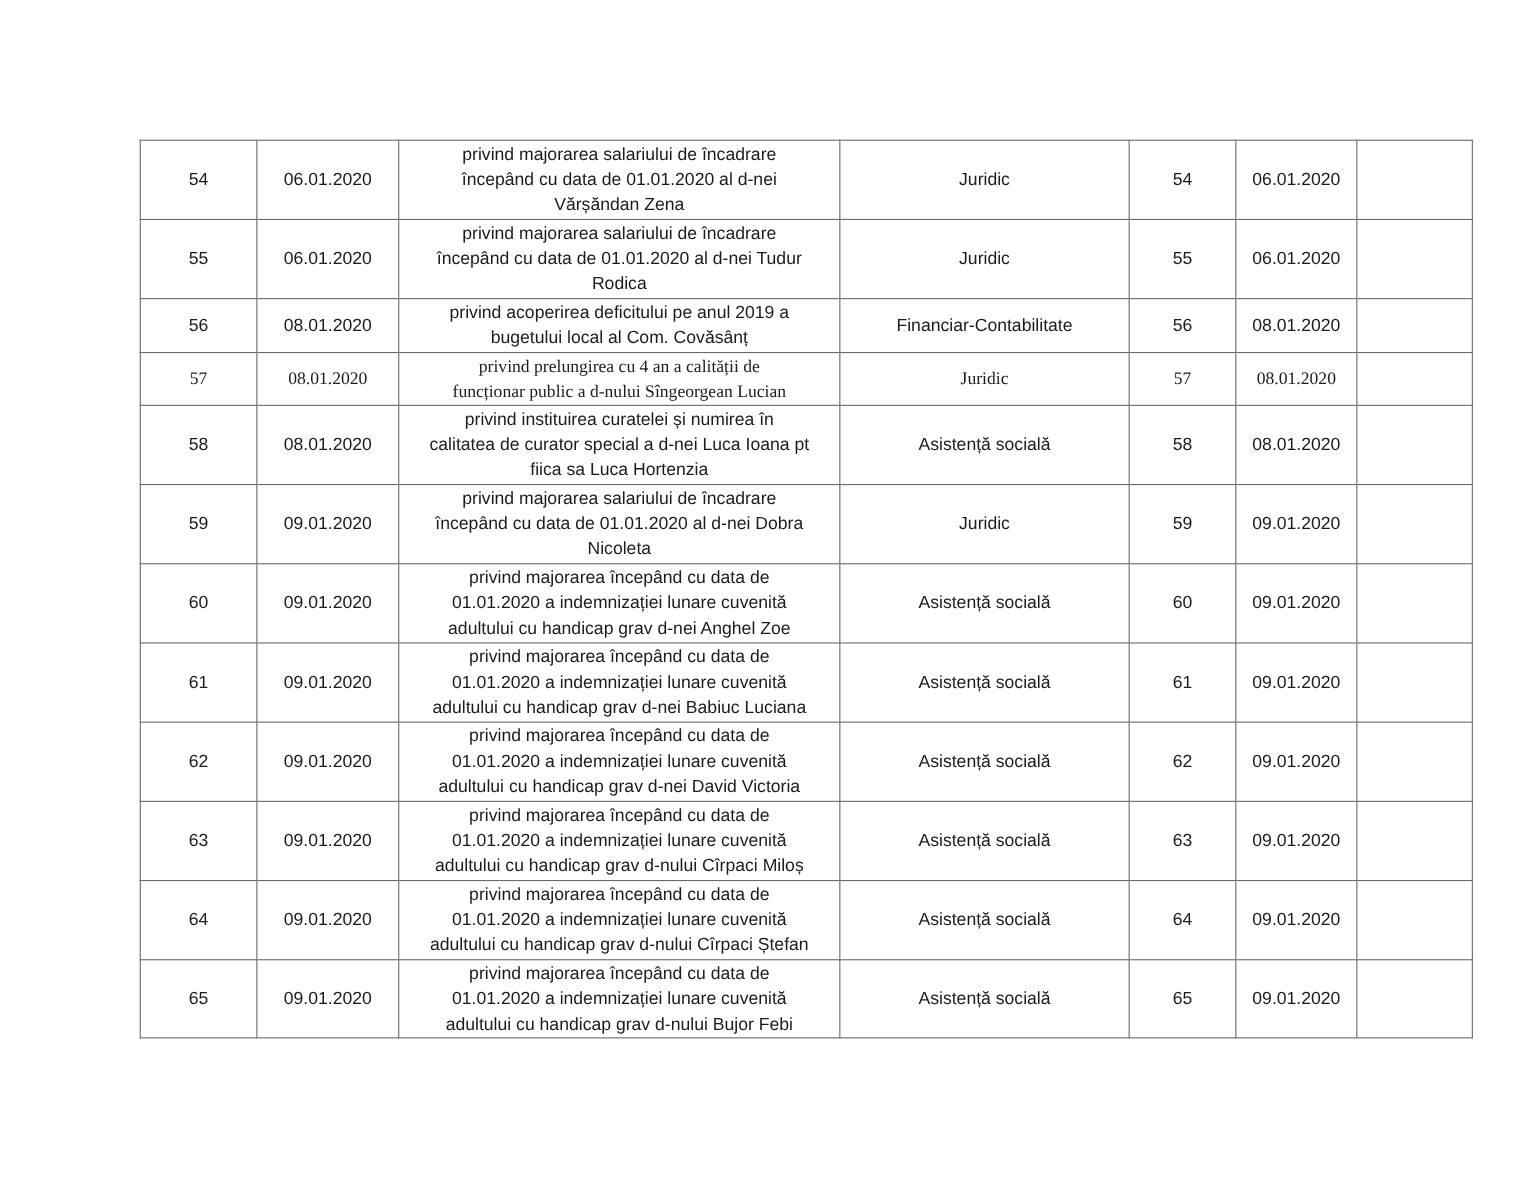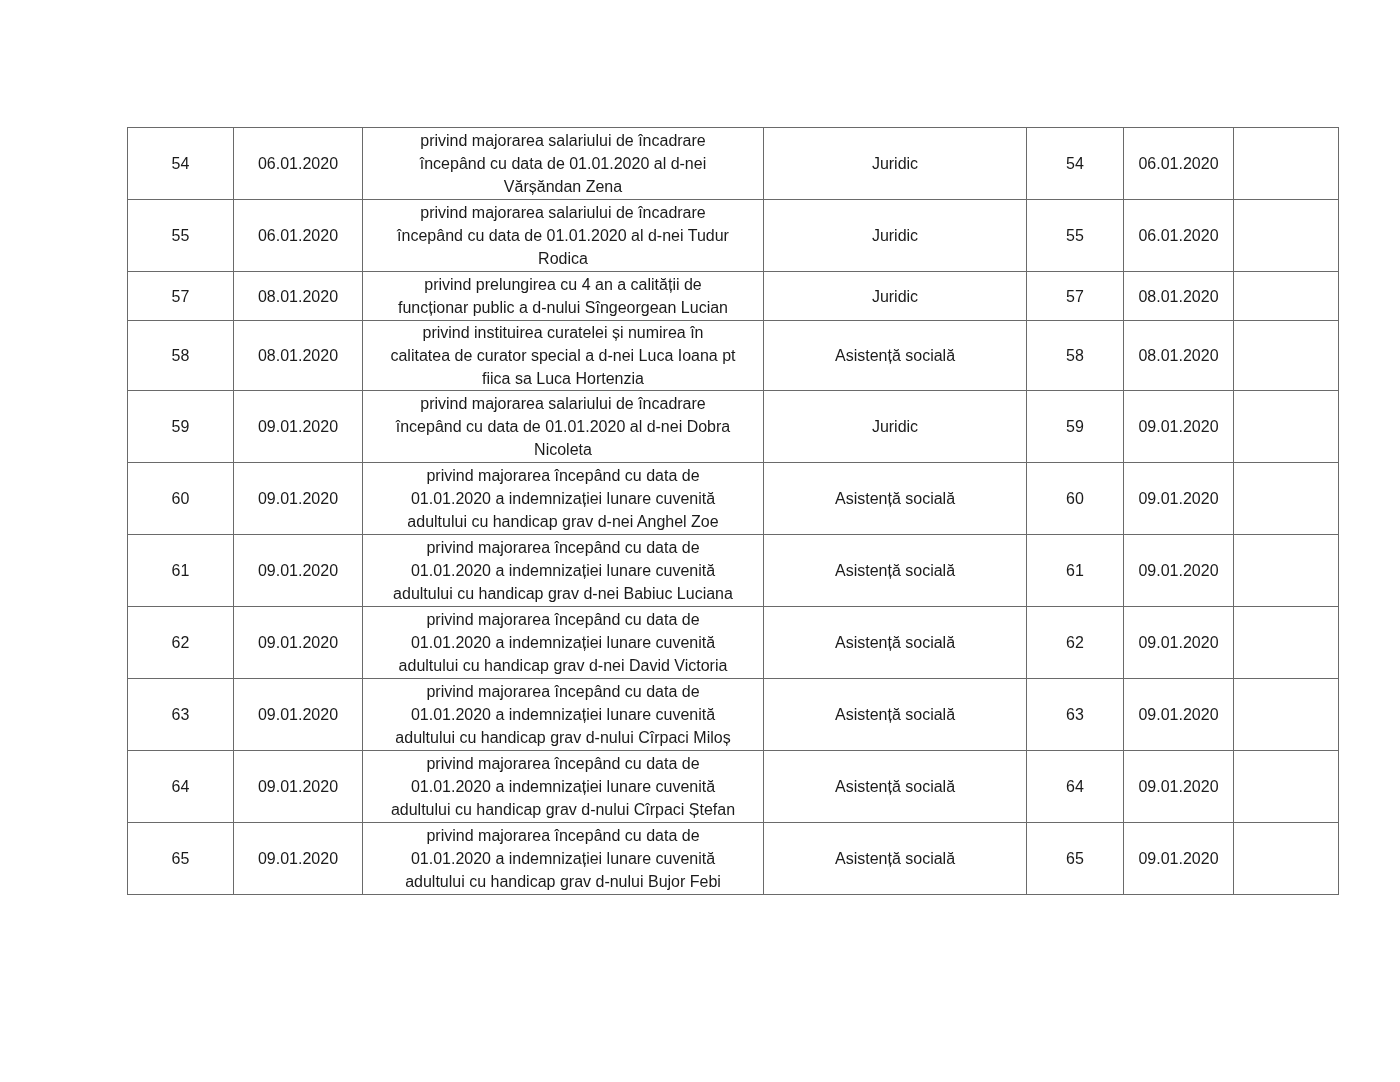--- a/index.html
+++ b/index.html
@@ -32,21 +32,21 @@
     color: #1b1b1b;
     padding: 0 4px;
     overflow: hidden;
   }
   table.reg td.c-desc {
     white-space: pre-line;
     padding: 0 6px;
   }
   tbody tr { height: 72px; }
   tbody tr:nth-child(3)  { height: 49px; }
-  tbody tr:nth-child(4)  { height: 48px; }
+  tbody tr:nth-child(4)  { height: 48px; font-family: Liberation Serif, serif; }
   tbody tr:nth-child(12) { height: 71px; }
 </style>
 </head>
 <body>
 
 <div class="page">
   <table class="reg">
     <colgroup>
       <col style="width:106px">
       <col style="width:129px">
@@ -74,20 +74,30 @@
     <td class="c-date">06.01.2020</td>
     <td class="c-desc">privind majorarea salariului de încadrare
 începând cu data de 01.01.2020 al d-nei Tudur
 Rodica</td>
     <td class="c-dept">Juridic</td>
     <td class="c-nr2">55</td>
     <td class="c-dt2">06.01.2020</td>
     <td class="c-note"></td>
   </tr>
 
+  <tr>
+    <td class="c-nr">56</td>
+    <td class="c-date">08.01.2020</td>
+    <td class="c-desc">privind acoperirea deficitului pe anul 2019 a
+bugetului local al Com. Covăsânț</td>
+    <td class="c-dept">Financiar-Contabilitate</td>
+    <td class="c-nr2">56</td>
+    <td class="c-dt2">08.01.2020</td>
+    <td class="c-note"></td>
+  </tr>
 
   <tr>
     <td class="c-nr">57</td>
     <td class="c-date">08.01.2020</td>
     <td class="c-desc">privind prelungirea cu 4 an a calității de
 funcționar public a d-nului Sîngeorgean Lucian</td>
     <td class="c-dept">Juridic</td>
     <td class="c-nr2">57</td>
     <td class="c-dt2">08.01.2020</td>
     <td class="c-note"></td>

